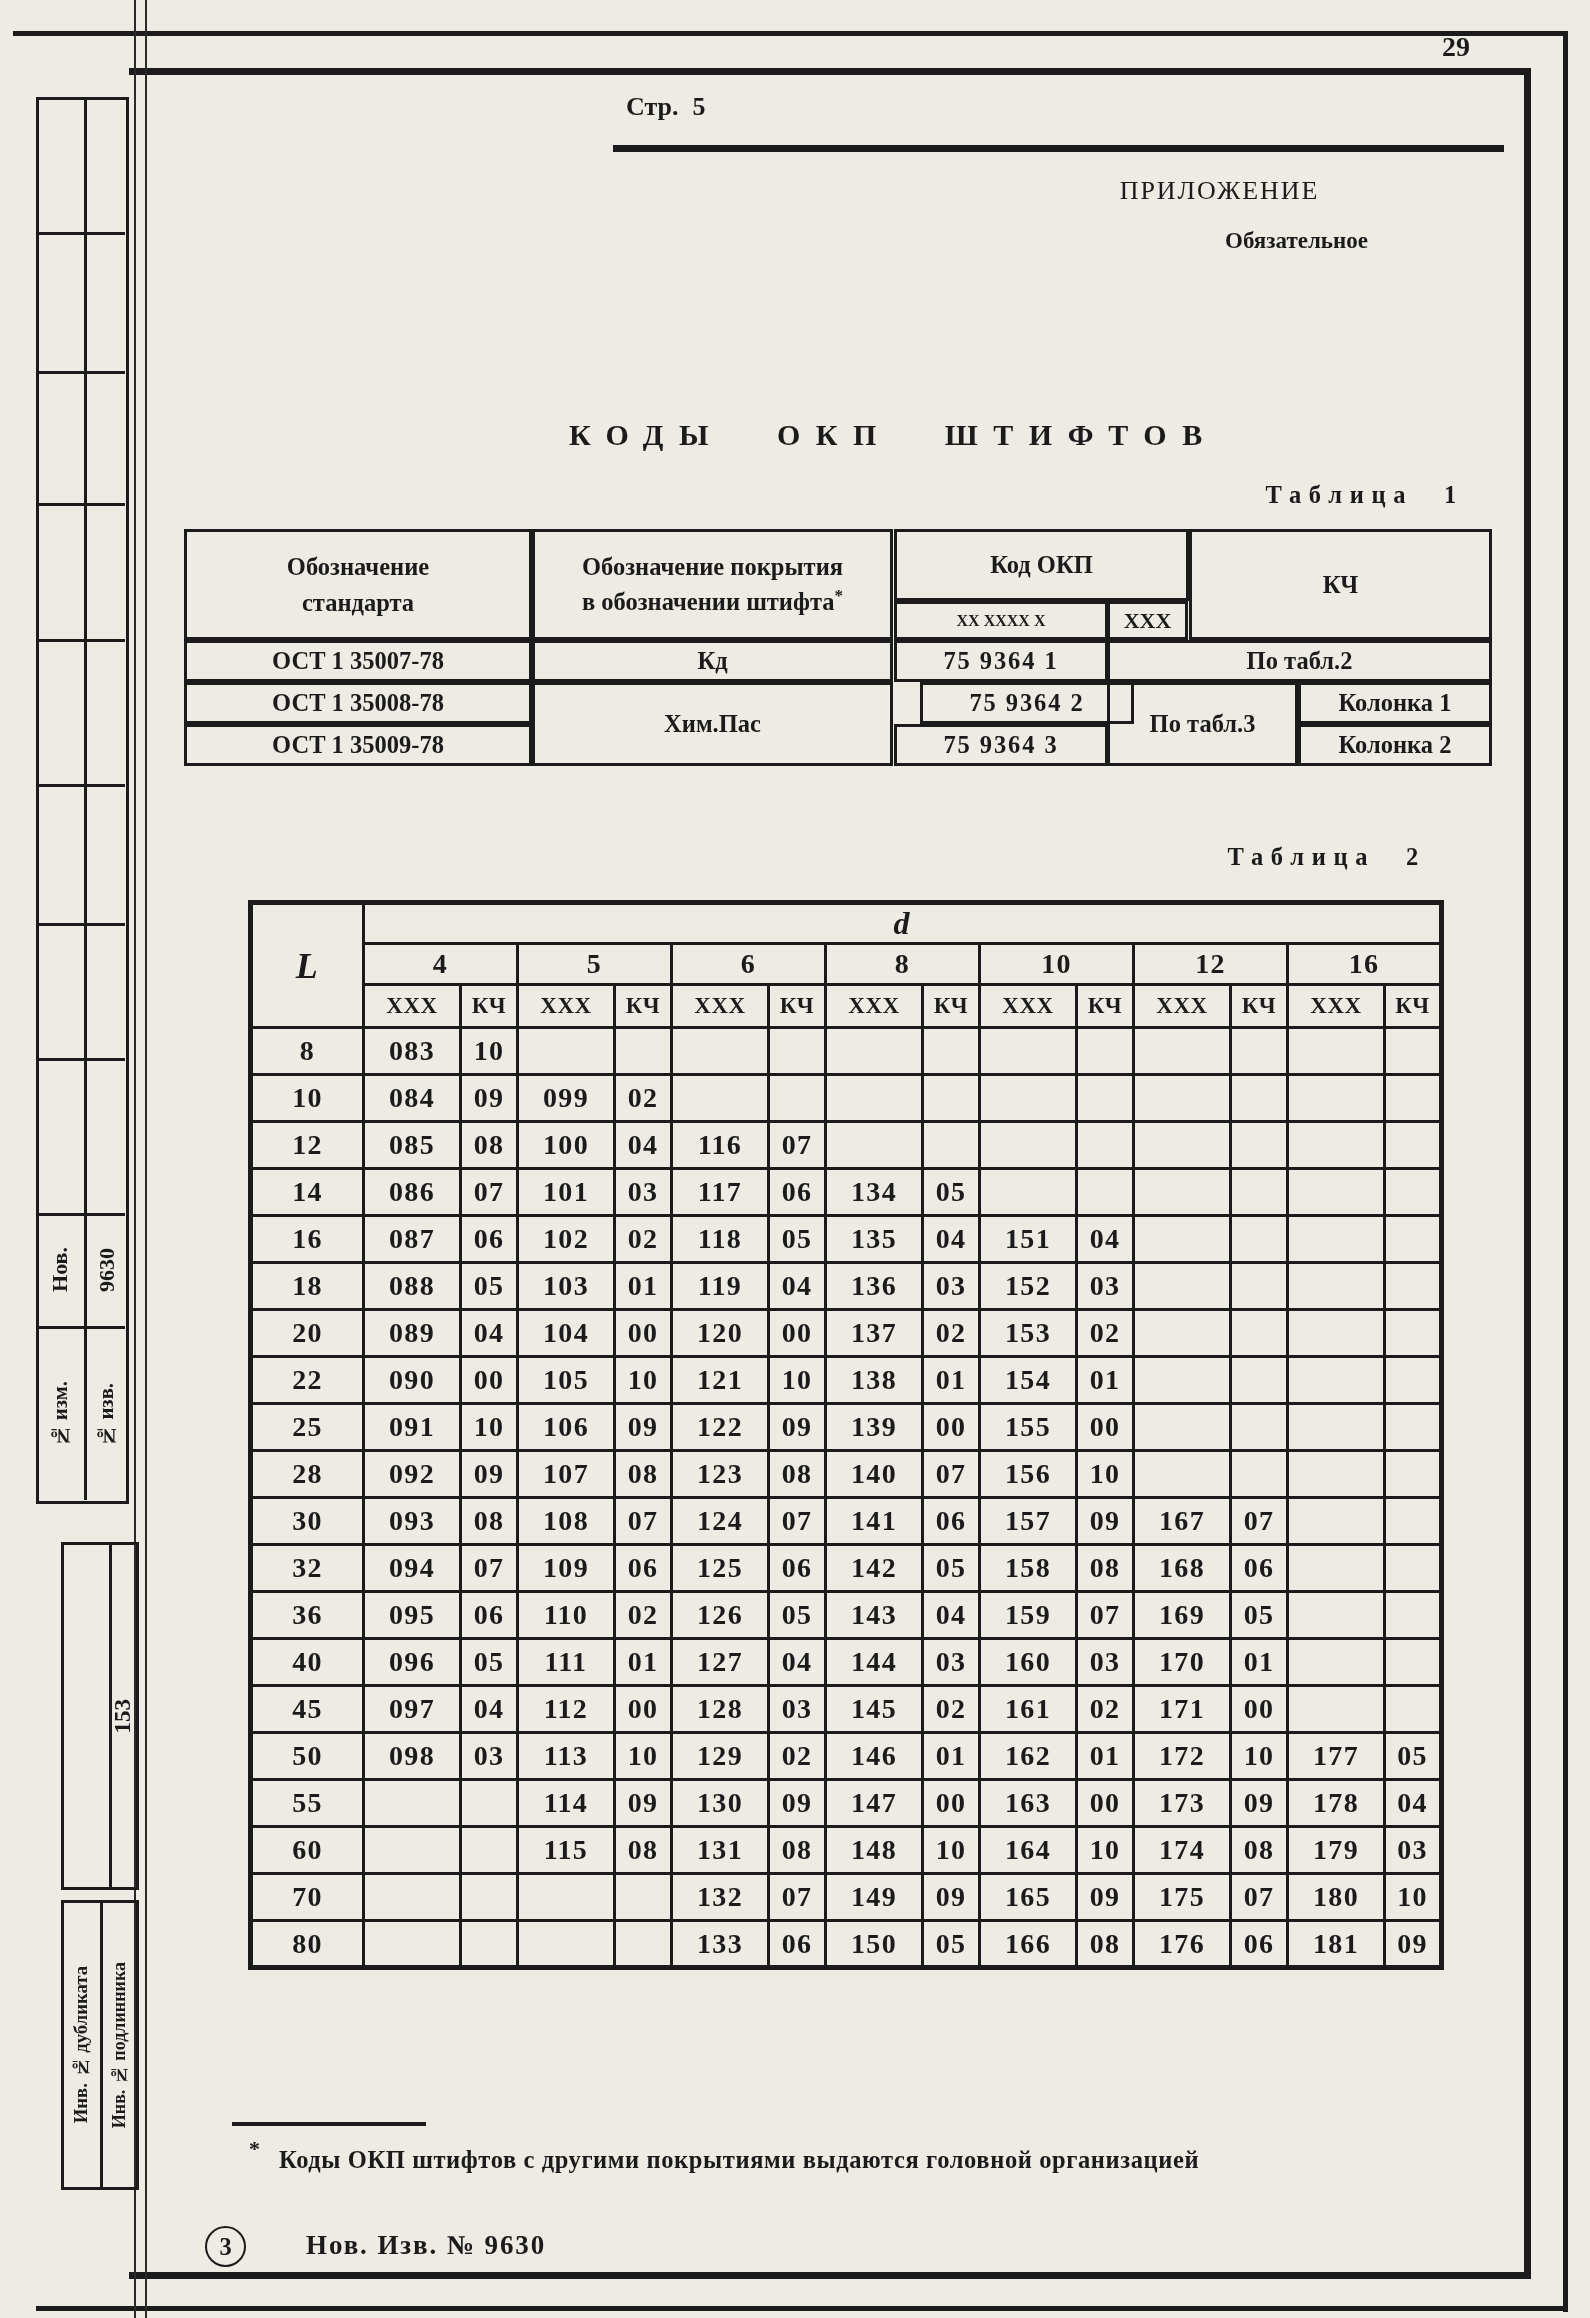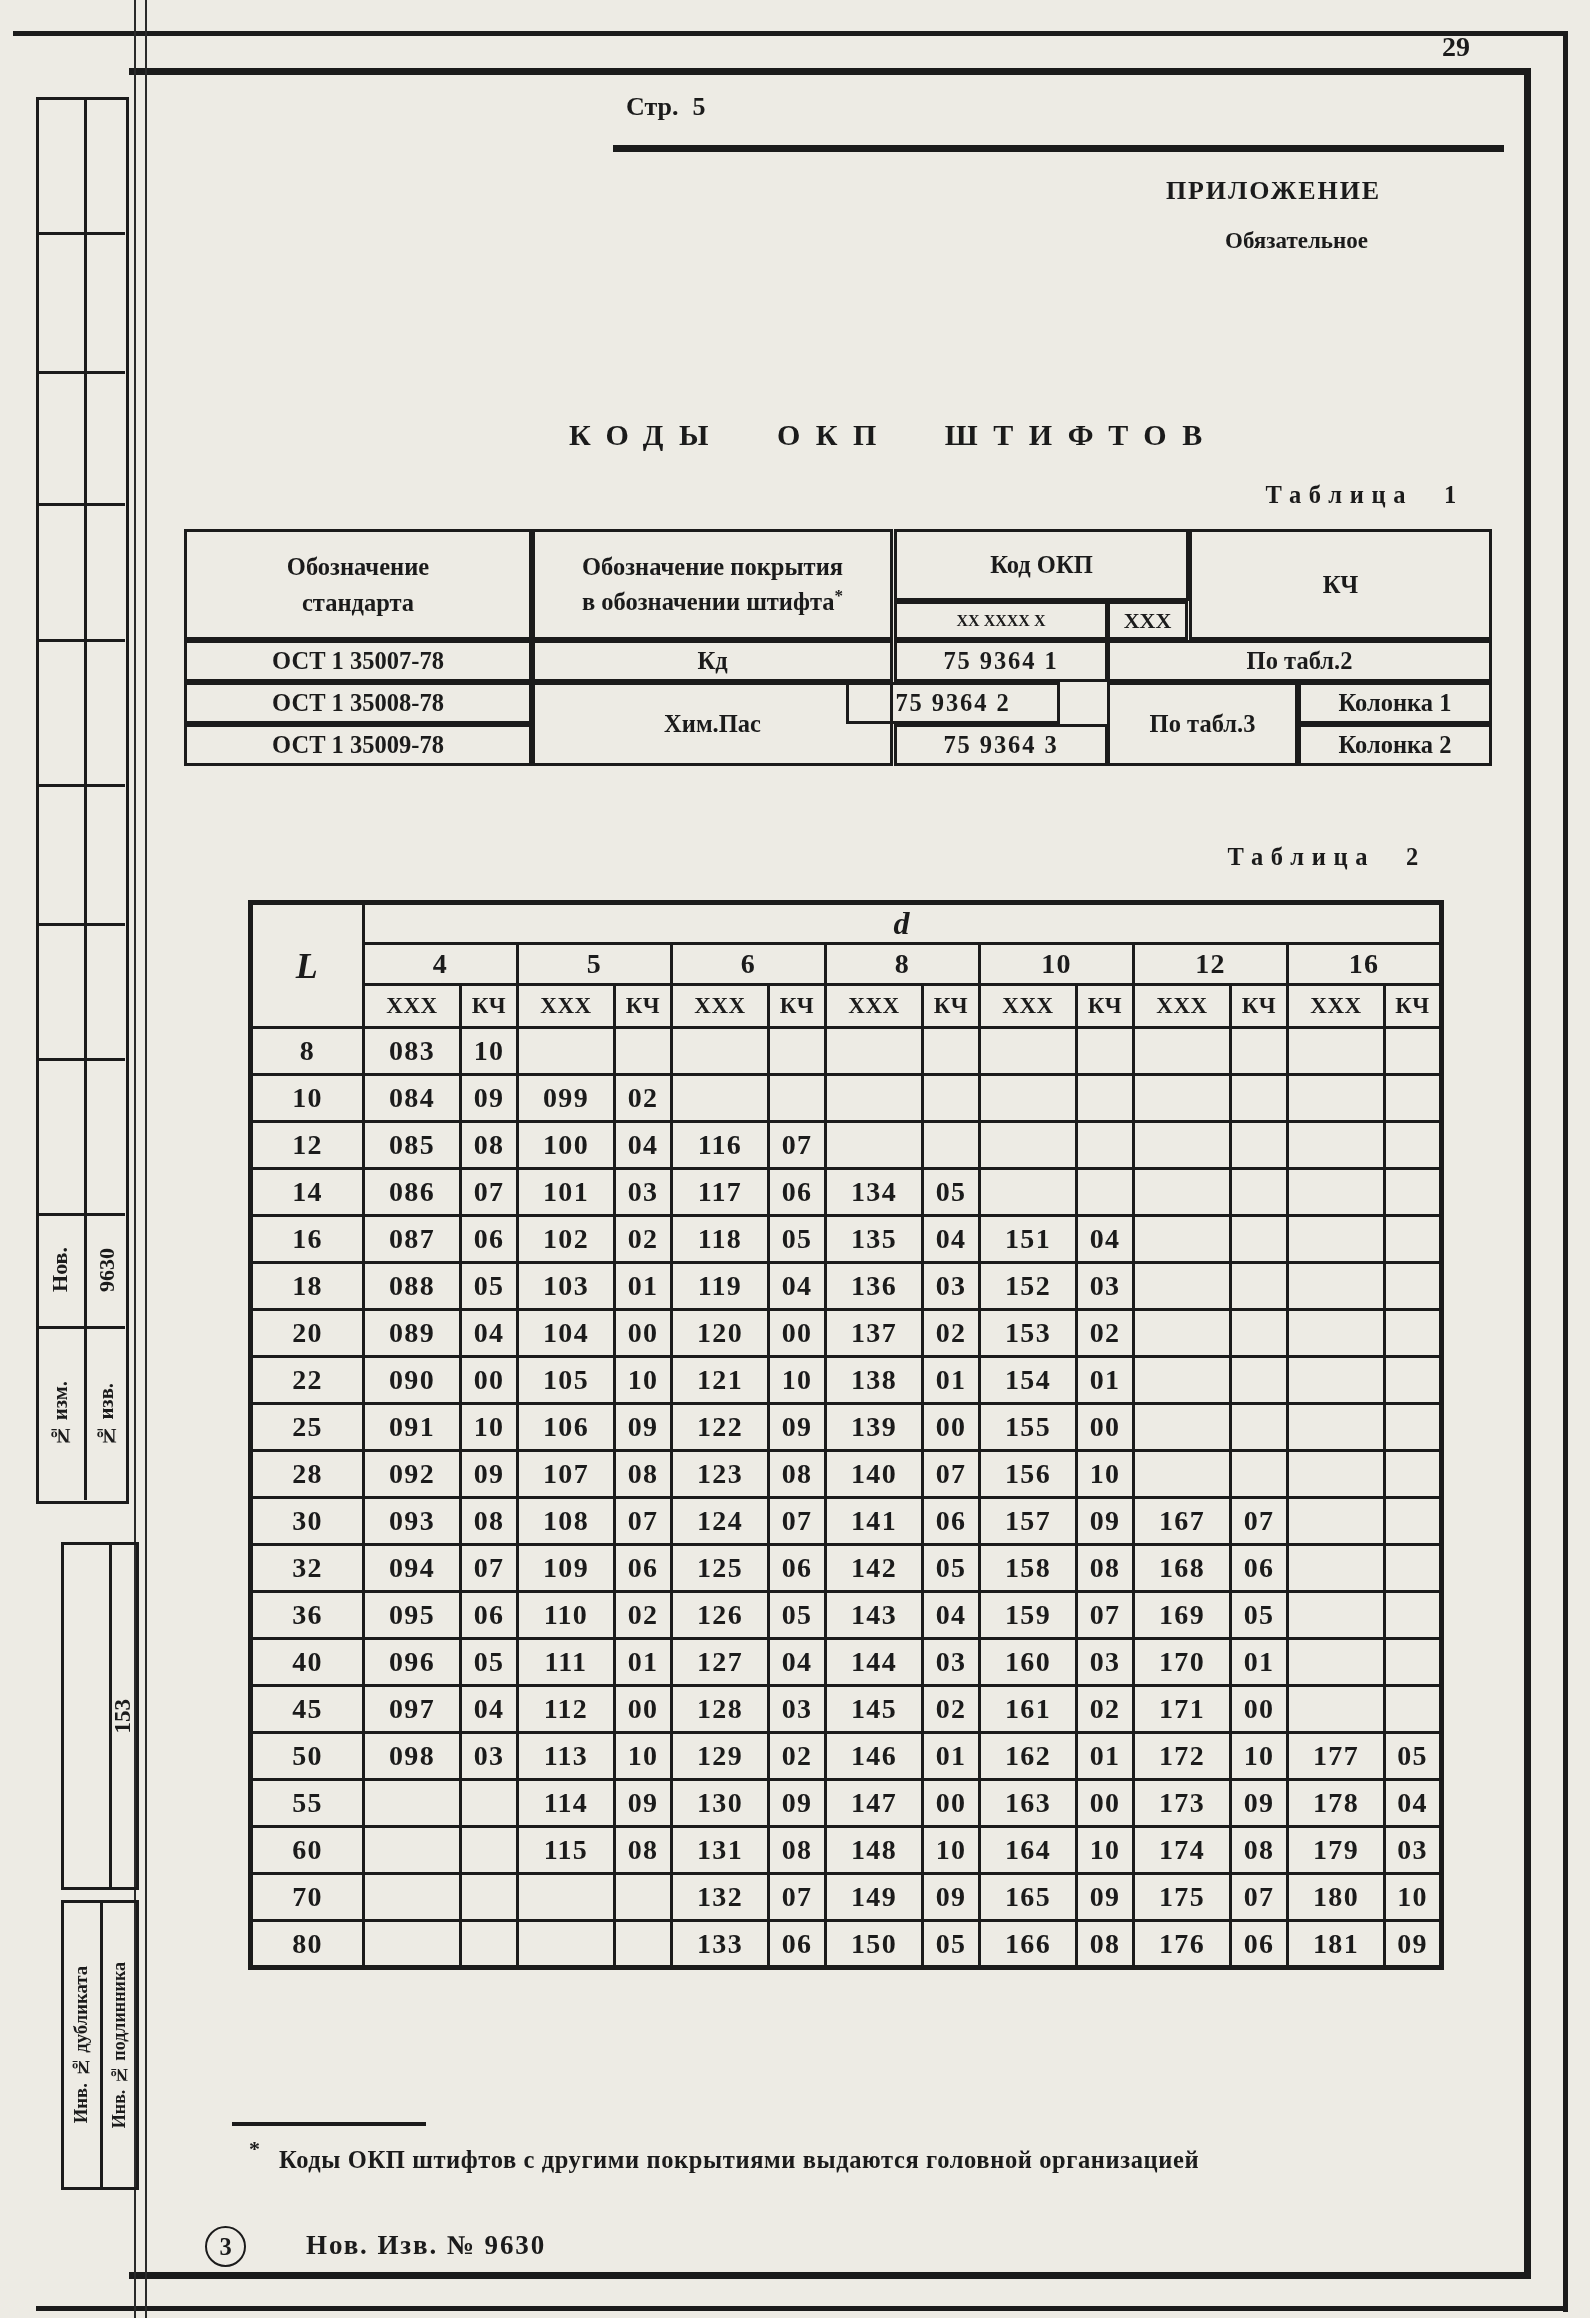--- a/index.html
+++ b/index.html
@@ -8,21 +8,21 @@
   .ln{position:absolute;background:#1b1b1b;}
   .thin{position:absolute;background:#2a2a2a;}
   .abs{position:absolute;}
   .ctr{display:flex;align-items:center;justify-content:center;text-align:center;}
   .vtext{writing-mode:vertical-rl;transform:rotate(180deg);white-space:nowrap;}
   
   .hdr{left:612px;top:92px;width:898px;display:flex;align-items:flex-end;white-space:nowrap;}
   .hdr .big{font-size:41px;font-weight:700;letter-spacing:1.3px;}
   .hdr .small{font-size:26px;font-weight:700;margin-left:14px;}
   .pgnum{left:1442px;top:31px;font-size:28px;font-weight:700;}
-  .appx1{left:1058px;top:176px;width:323px;text-align:right;font-size:26px;font-weight:700;letter-spacing:1.9px;}
+  .appx1{left:1058px;top:176px;width:323px;text-align:center;font-size:26px;font-weight:400;letter-spacing:1.9px;}
   .appx2{left:1058px;top:228px;width:310px;text-align:right;font-size:23px;font-weight:700;}
   .title{left:529px;top:418px;width:632px;text-align:center;font-size:30px;font-weight:700;
          letter-spacing:15.5px;word-spacing:30px;white-space:nowrap;margin-left:40px;}
   .tlabel{font-size:24.5px;font-weight:700;letter-spacing:7.7px;word-spacing:17px;text-align:right;white-space:nowrap;}
   
   .tc{position:absolute;border:3.2px solid #1b1b1b;box-sizing:border-box;
       display:flex;align-items:center;justify-content:center;flex-direction:column;
       text-align:center;font-size:24.5px;font-weight:700;line-height:1.45;}
   .tc .l2{display:inline;}
   .tc sup{font-size:17px;vertical-align:super;}
@@ -129,21 +129,21 @@
     <div class="tc" style="left:1107px;top:601px;width:81px;height:39px;font-size:22px;">ХХХ</div>
     <div class="tc" style="left:1189px;top:529px;width:303px;height:111px;">КЧ</div>
 
     <div class="tc" style="left:184px;top:640px;width:348px;height:42px;">ОСТ 1 35007-78</div>
     <div class="tc" style="left:532px;top:640px;width:361px;height:42px;">Кд</div>
     <div class="tc code" style="left:894px;top:640px;width:214px;height:42px;">75 9364 1</div>
     <div class="tc" style="left:1107px;top:640px;width:385px;height:42px;">По табл.2</div>
 
     <div class="tc" style="left:184px;top:682px;width:348px;height:42px;">ОСТ 1 35008-78</div>
     <div class="tc" style="left:532px;top:682px;width:361px;height:84px;">Хим.Пас</div>
-    <div class="tc code" style="left:846px;top:682px;width:214px;height:42px;">75 9364 2</div>
+    <div class="tc code" style="left:920px;top:682px;width:214px;height:42px;">75 9364 2</div>
     <div class="tc" style="left:1107px;top:682px;width:191px;height:84px;">По табл.3</div>
     <div class="tc" style="left:1298px;top:682px;width:194px;height:42px;">Колонка 1</div>
 
     <div class="tc" style="left:184px;top:724px;width:348px;height:42px;">ОСТ 1 35009-78</div>
     <div class="tc code" style="left:894px;top:724px;width:214px;height:42px;">75 9364 3</div>
     <div class="tc" style="left:1298px;top:724px;width:194px;height:42px;">Колонка 2</div>
   </div>
 
   <div class="abs tlabel" style="left:1149px;top:843px;width:277px;">Таблица 2</div>
   <div id="t2">

